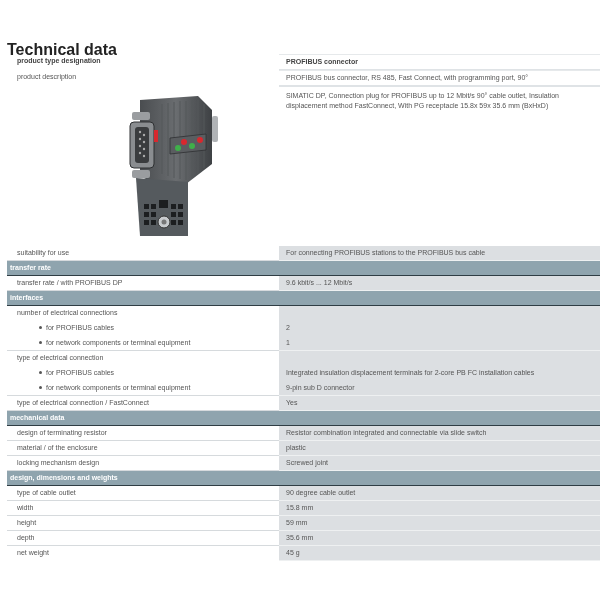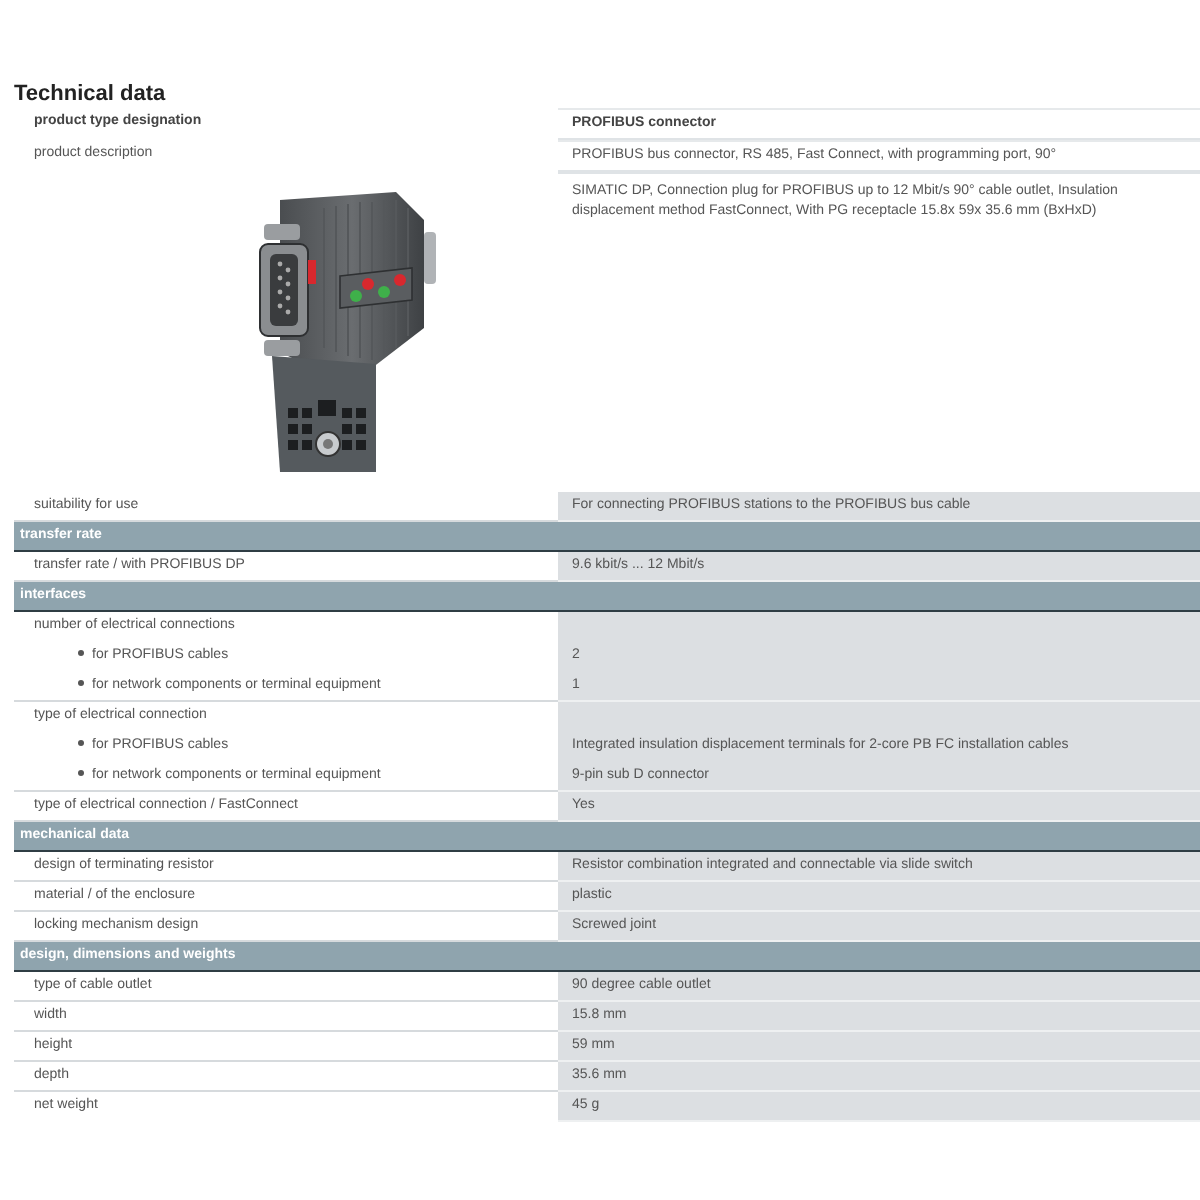--- a/index.html
+++ b/index.html
@@ -1,21 +1,21 @@
 <!DOCTYPE html>
 <html><head>
 <meta charset="utf-8">
 <style>
   * { box-sizing: border-box; margin: 0; padding: 0; }
   html, body { width: 600px; height: 600px; background: #ffffff; overflow: hidden; }
   body { font-family: "Liberation Sans", sans-serif; color: #333; position: relative; }
 
   .page-title {
     position: absolute; left: 7px; top: 41px;
-    font-size: 11px; font-weight: bold; color: #222;
+    font-size: 16px; font-weight: bold; color: #222;
   }
 
   .tbl { position: absolute; left: 7px; top: 54px; width: 593px; }
 
   .row { display: flex; width: 100%; font-size: 7px; line-height: 14px; }
   .row .lbl { width: 272px; padding-left: 10px; color: #555; }
   .row .val { flex: 1; padding-left: 7px; color: #555; }
 
   
   .row.top .val { border-bottom: 1px solid #dfe3e6; border-top: 1px solid #e6e9eb; background: #fff; }

